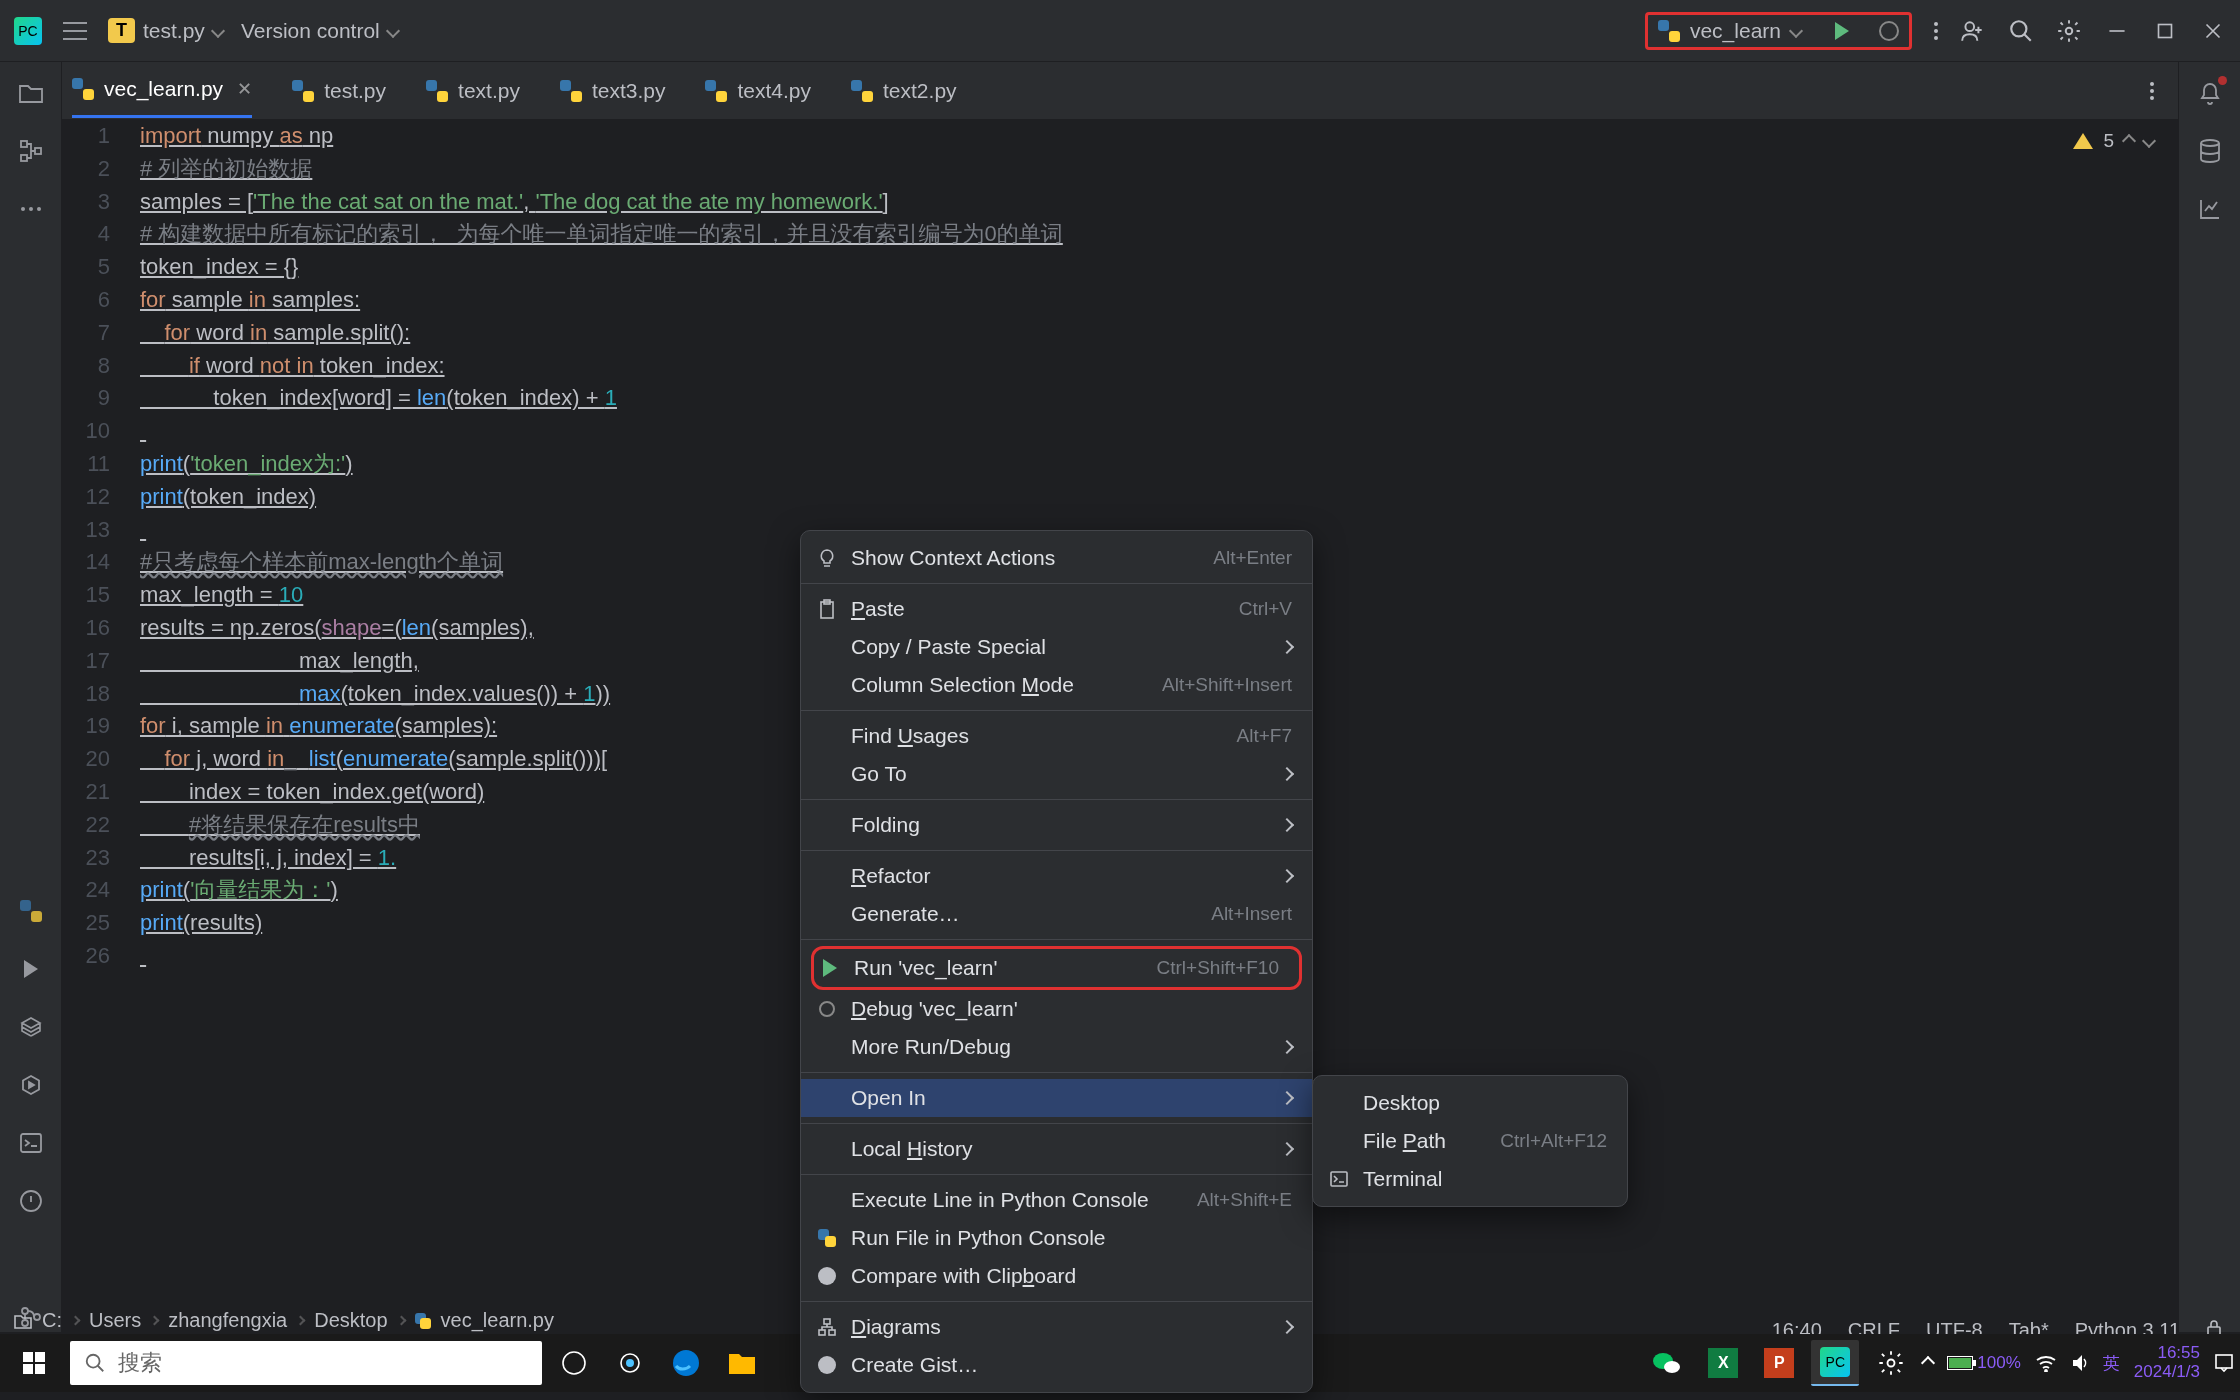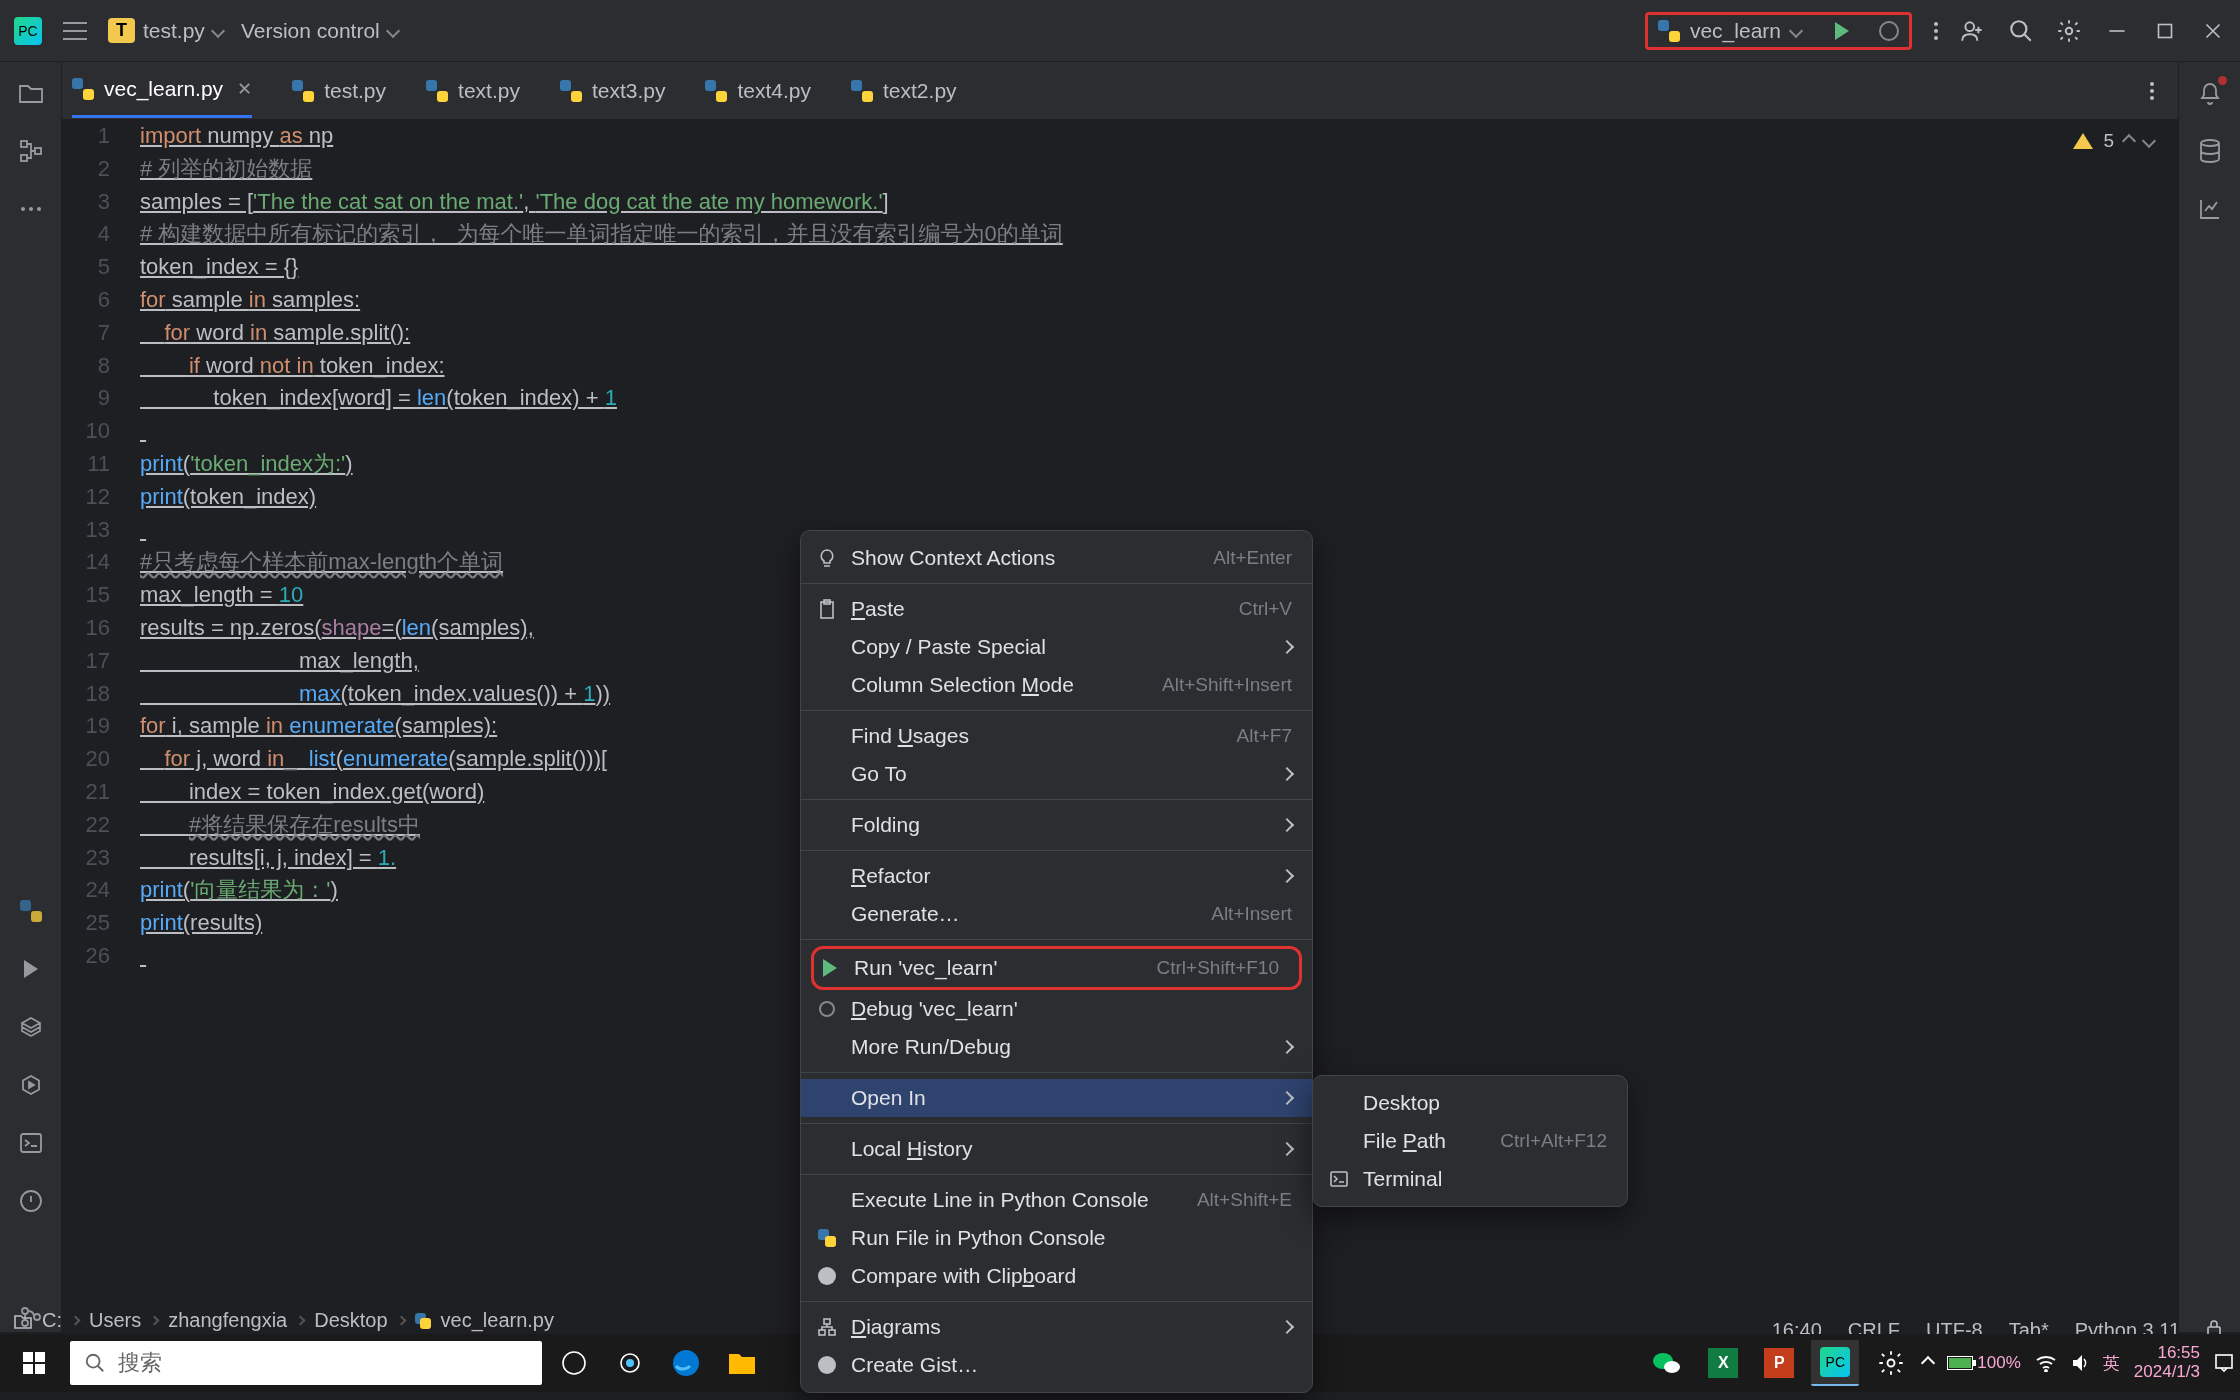--- a/index.html
+++ b/index.html
@@ -66,21 +66,21 @@
 
 .statusbar { position:absolute; bottom:58px; right:18px; display:flex; gap:26px; font-size:20px; color:#bcbec4;}
 
 .taskbar { position:absolute; bottom:8px; left:0; right:0; height:58px; background:#1a1a1a; display:flex; align-items:center; padding:0 6px; gap:8px;}
 .start-btn { width:56px; height:46px; display:flex; align-items:center; justify-content:center;}
 .win-logo { display:grid; grid-template-columns:10px 10px; gap:2px;}
 .win-logo span{width:10px;height:10px;background:#fff;}
 .search-box { width:472px; height:44px; background:#fff; border-radius:2px; display:flex; align-items:center; padding:0 14px; gap:12px; color:#666; font-size:22px;}
 .tb-app { width:48px; height:46px; display:flex; align-items:center; justify-content:center; border-radius:2px;}
 .tb-app.active{ background:#333; border-bottom:2px solid #76b9ed;}
-.tray { margin-left:auto; display:flex; align-items:center; gap:14px; color:#f9a8d4; font-size:17px;}
+.tray { margin-left:auto; display:flex; align-items:center; gap:14px; color:#8b5cf6; font-size:17px;}
 .tray .time{ text-align:right; line-height:1.1; font-size:17px;}
 .battery { width:26px; height:14px; border:1px solid #fff; position:relative;}
 .battery::after{content:'';position:absolute;right:-4px;top:3px;width:3px;height:6px;background:#fff;}
 .battery-fill{position:absolute;inset:1px;background:#4caf50;}
 
 svg { display:block;}
 </style>
 </head>
 <body>
 

